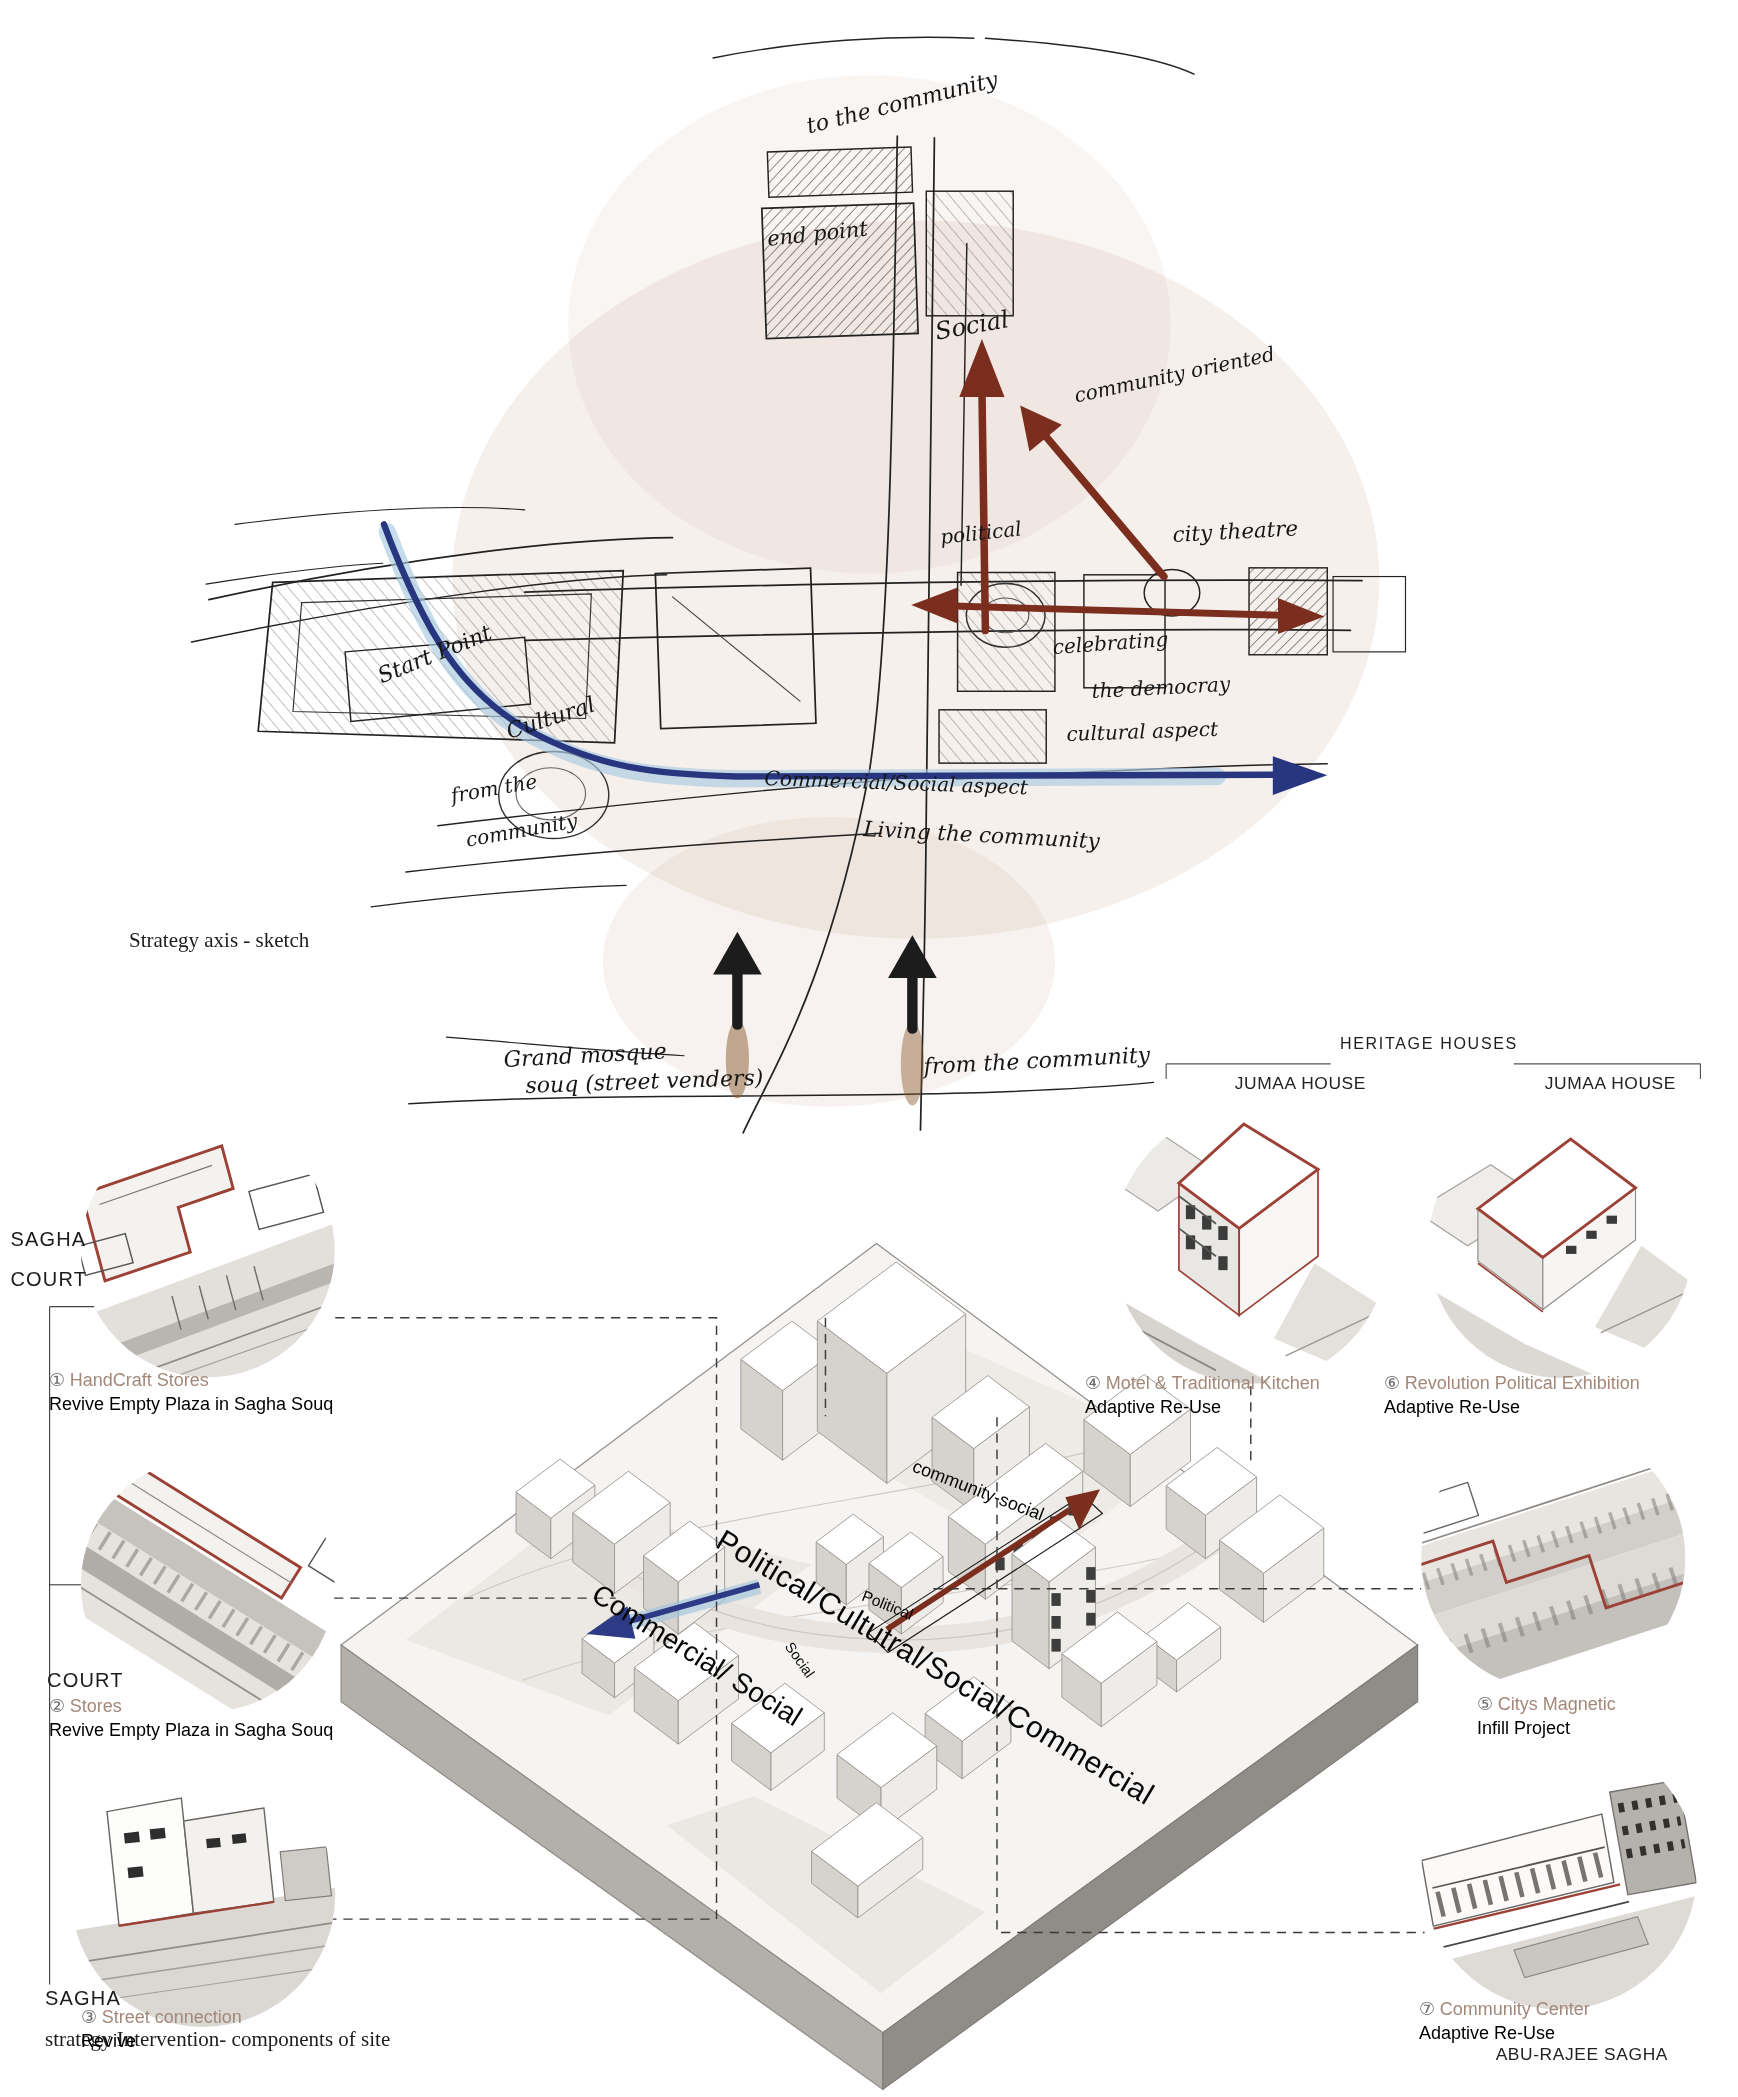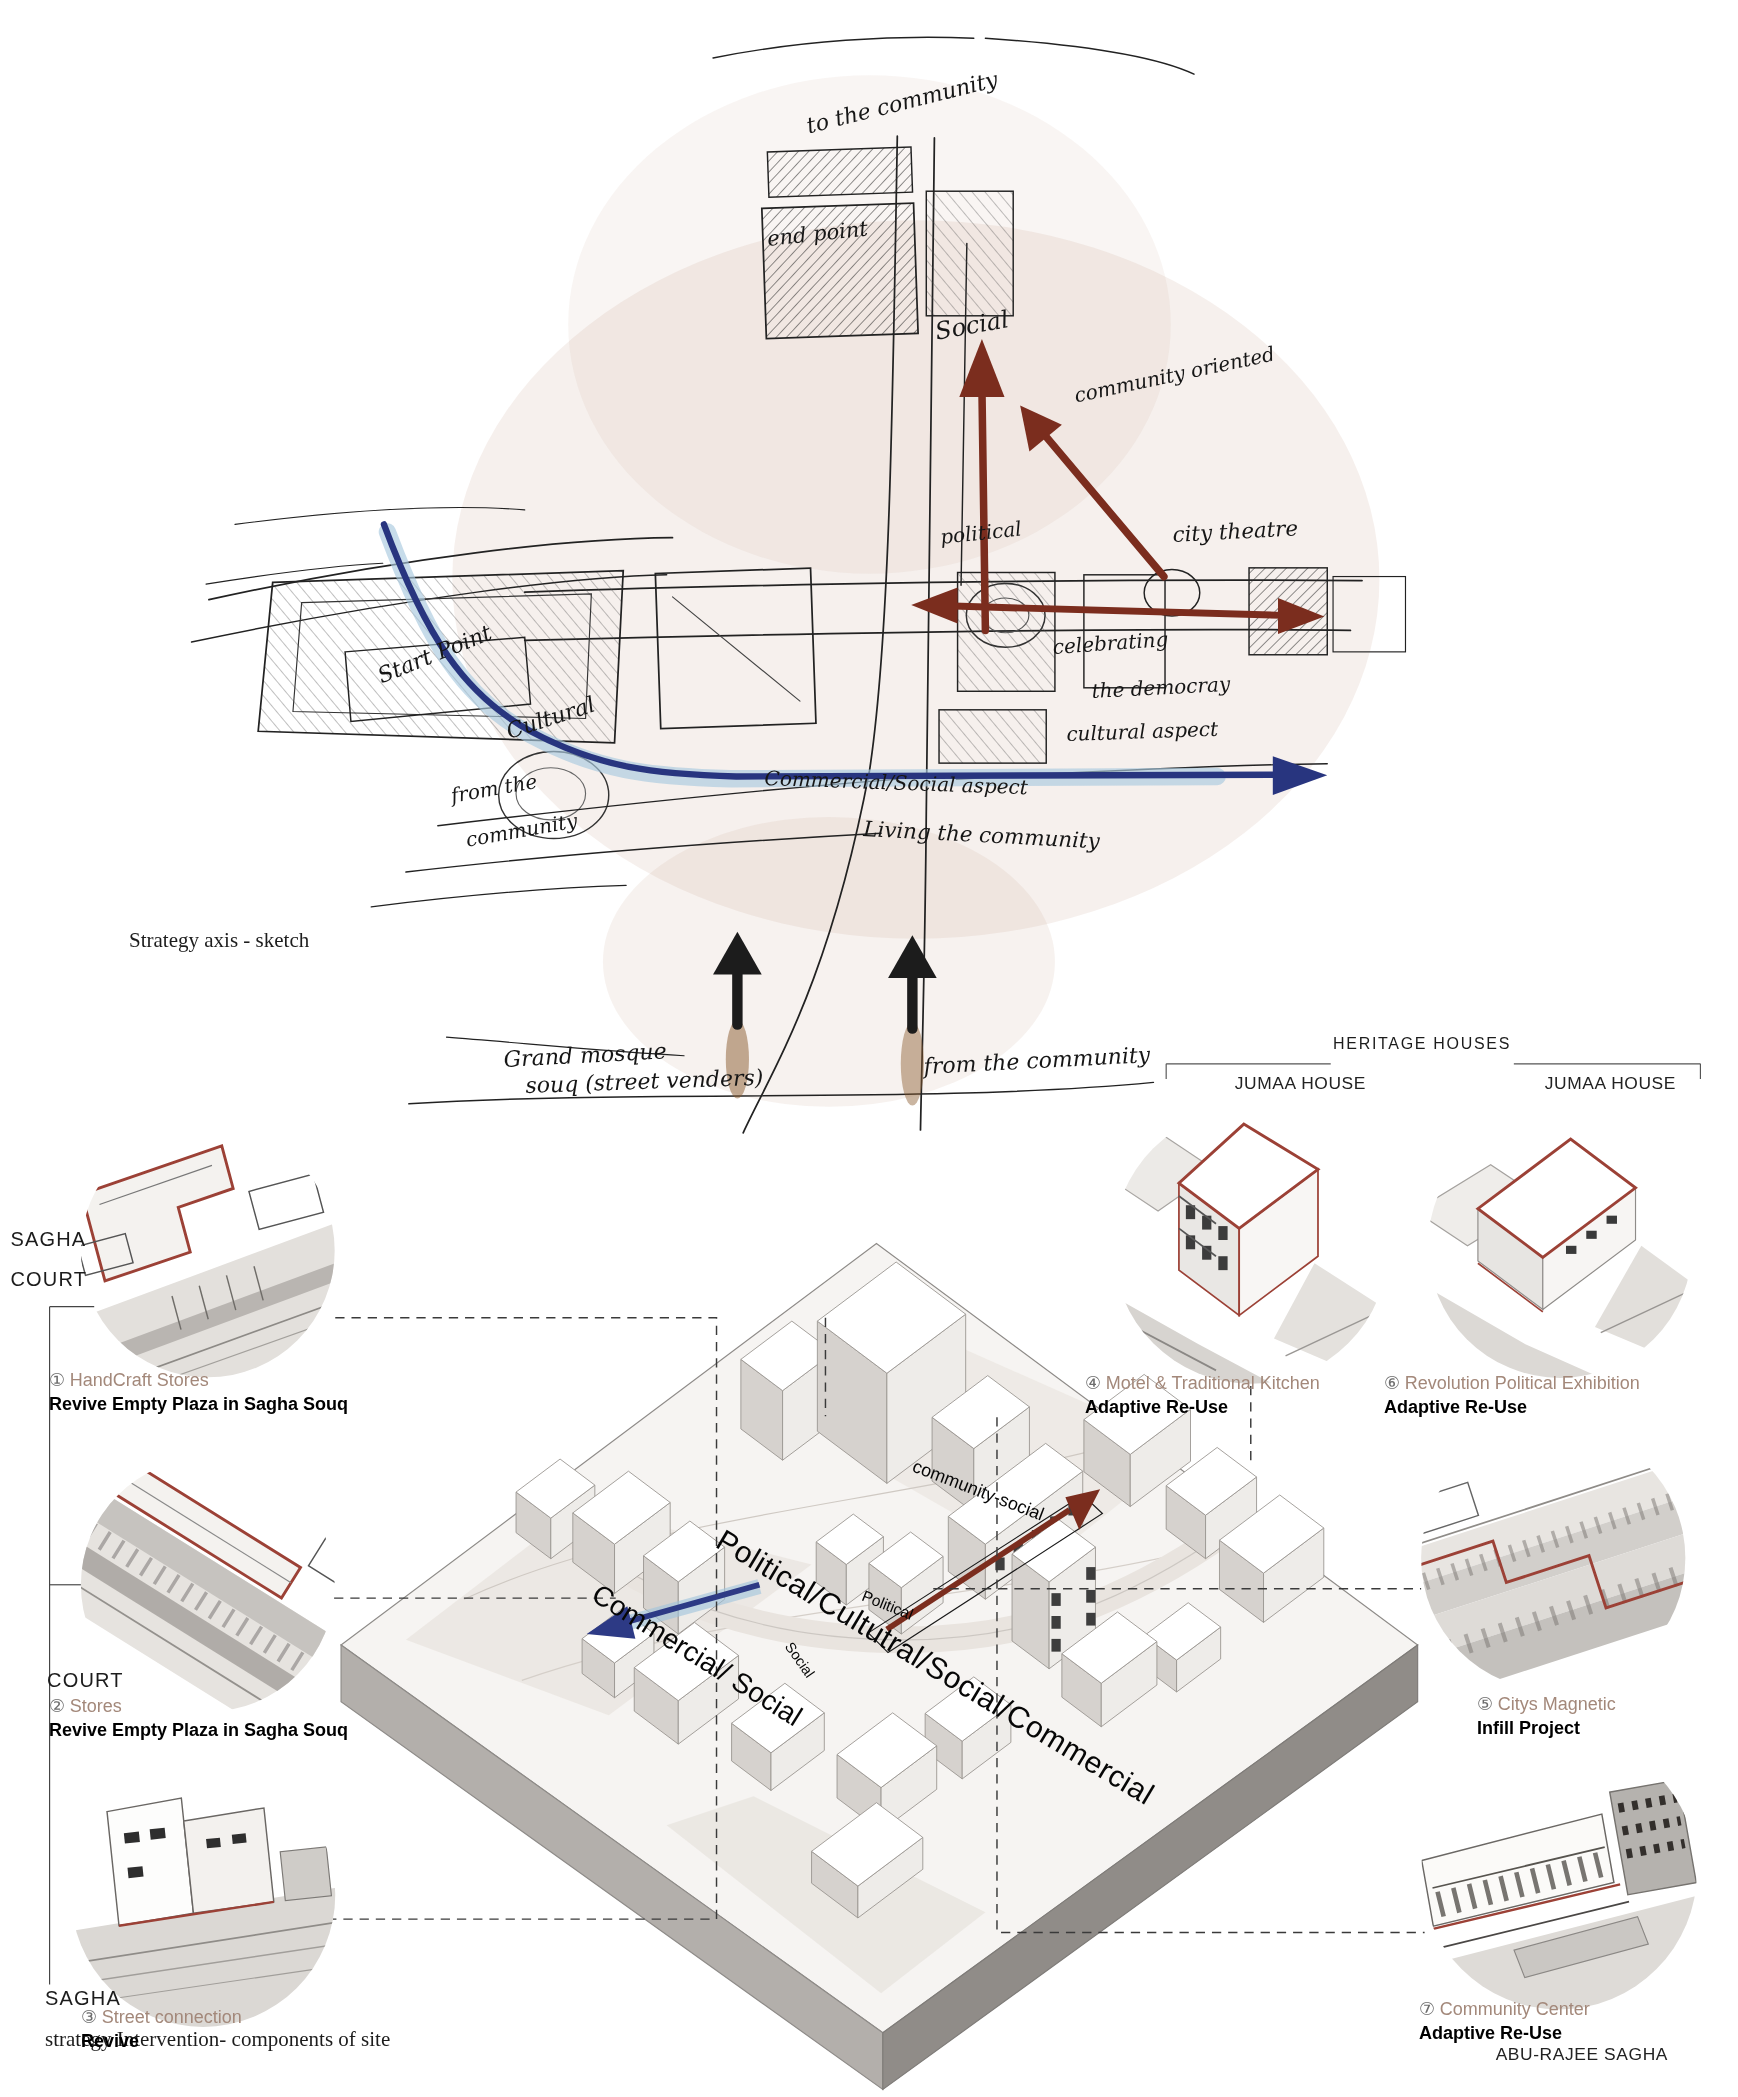--- a/index.html
+++ b/index.html
@@ -5,25 +5,25 @@
   html,body{margin:0;padding:0;background:#fff}
   .page{position:relative;width:1739px;height:2097px;background:#fff;overflow:hidden;
         font-family:"Liberation Sans","DejaVu Sans",sans-serif;color:#111}
   svg.art{position:absolute;left:0;top:0}
   .hand{position:absolute;font-family:"DejaVu Serif",serif;font-style:italic;color:#161616;
         white-space:nowrap;transform-origin:0 0}
   .caption{position:absolute;font-family:"Liberation Serif","DejaVu Serif",serif;font-size:21px;
         color:#1d1d1d;white-space:nowrap}
   .cap{position:absolute;font-size:20px;letter-spacing:1.2px;color:#1c1c1c;white-space:nowrap}
   .small-cap{font-size:16px;letter-spacing:1.7px}
-  .center{text-align:left}
+  .center{text-align:right}
   .item{position:absolute;font-size:18px;line-height:1.32;white-space:nowrap}
   .item .t{color:#a3887a}
   .item .n{color:#6d6d6d;margin-right:4.6px}
-  .item .s{font-weight:700;color:#000}
+  .item .s{font-weight:400;color:#000}
   .ax{position:absolute;color:#060606;white-space:nowrap;transform-origin:0 0;
       font-family:"Liberation Sans","DejaVu Sans",sans-serif}
   .housename{position:absolute;font-size:17.4px;letter-spacing:0.6px;color:#222;text-align:right;white-space:nowrap}
 </style>
 </head>
 <body>
 
 <div class="page">
 
 <svg class="art" width="1739" height="2097" viewBox="0 0 3000 3619" xmlns="http://www.w3.org/2000/svg">

